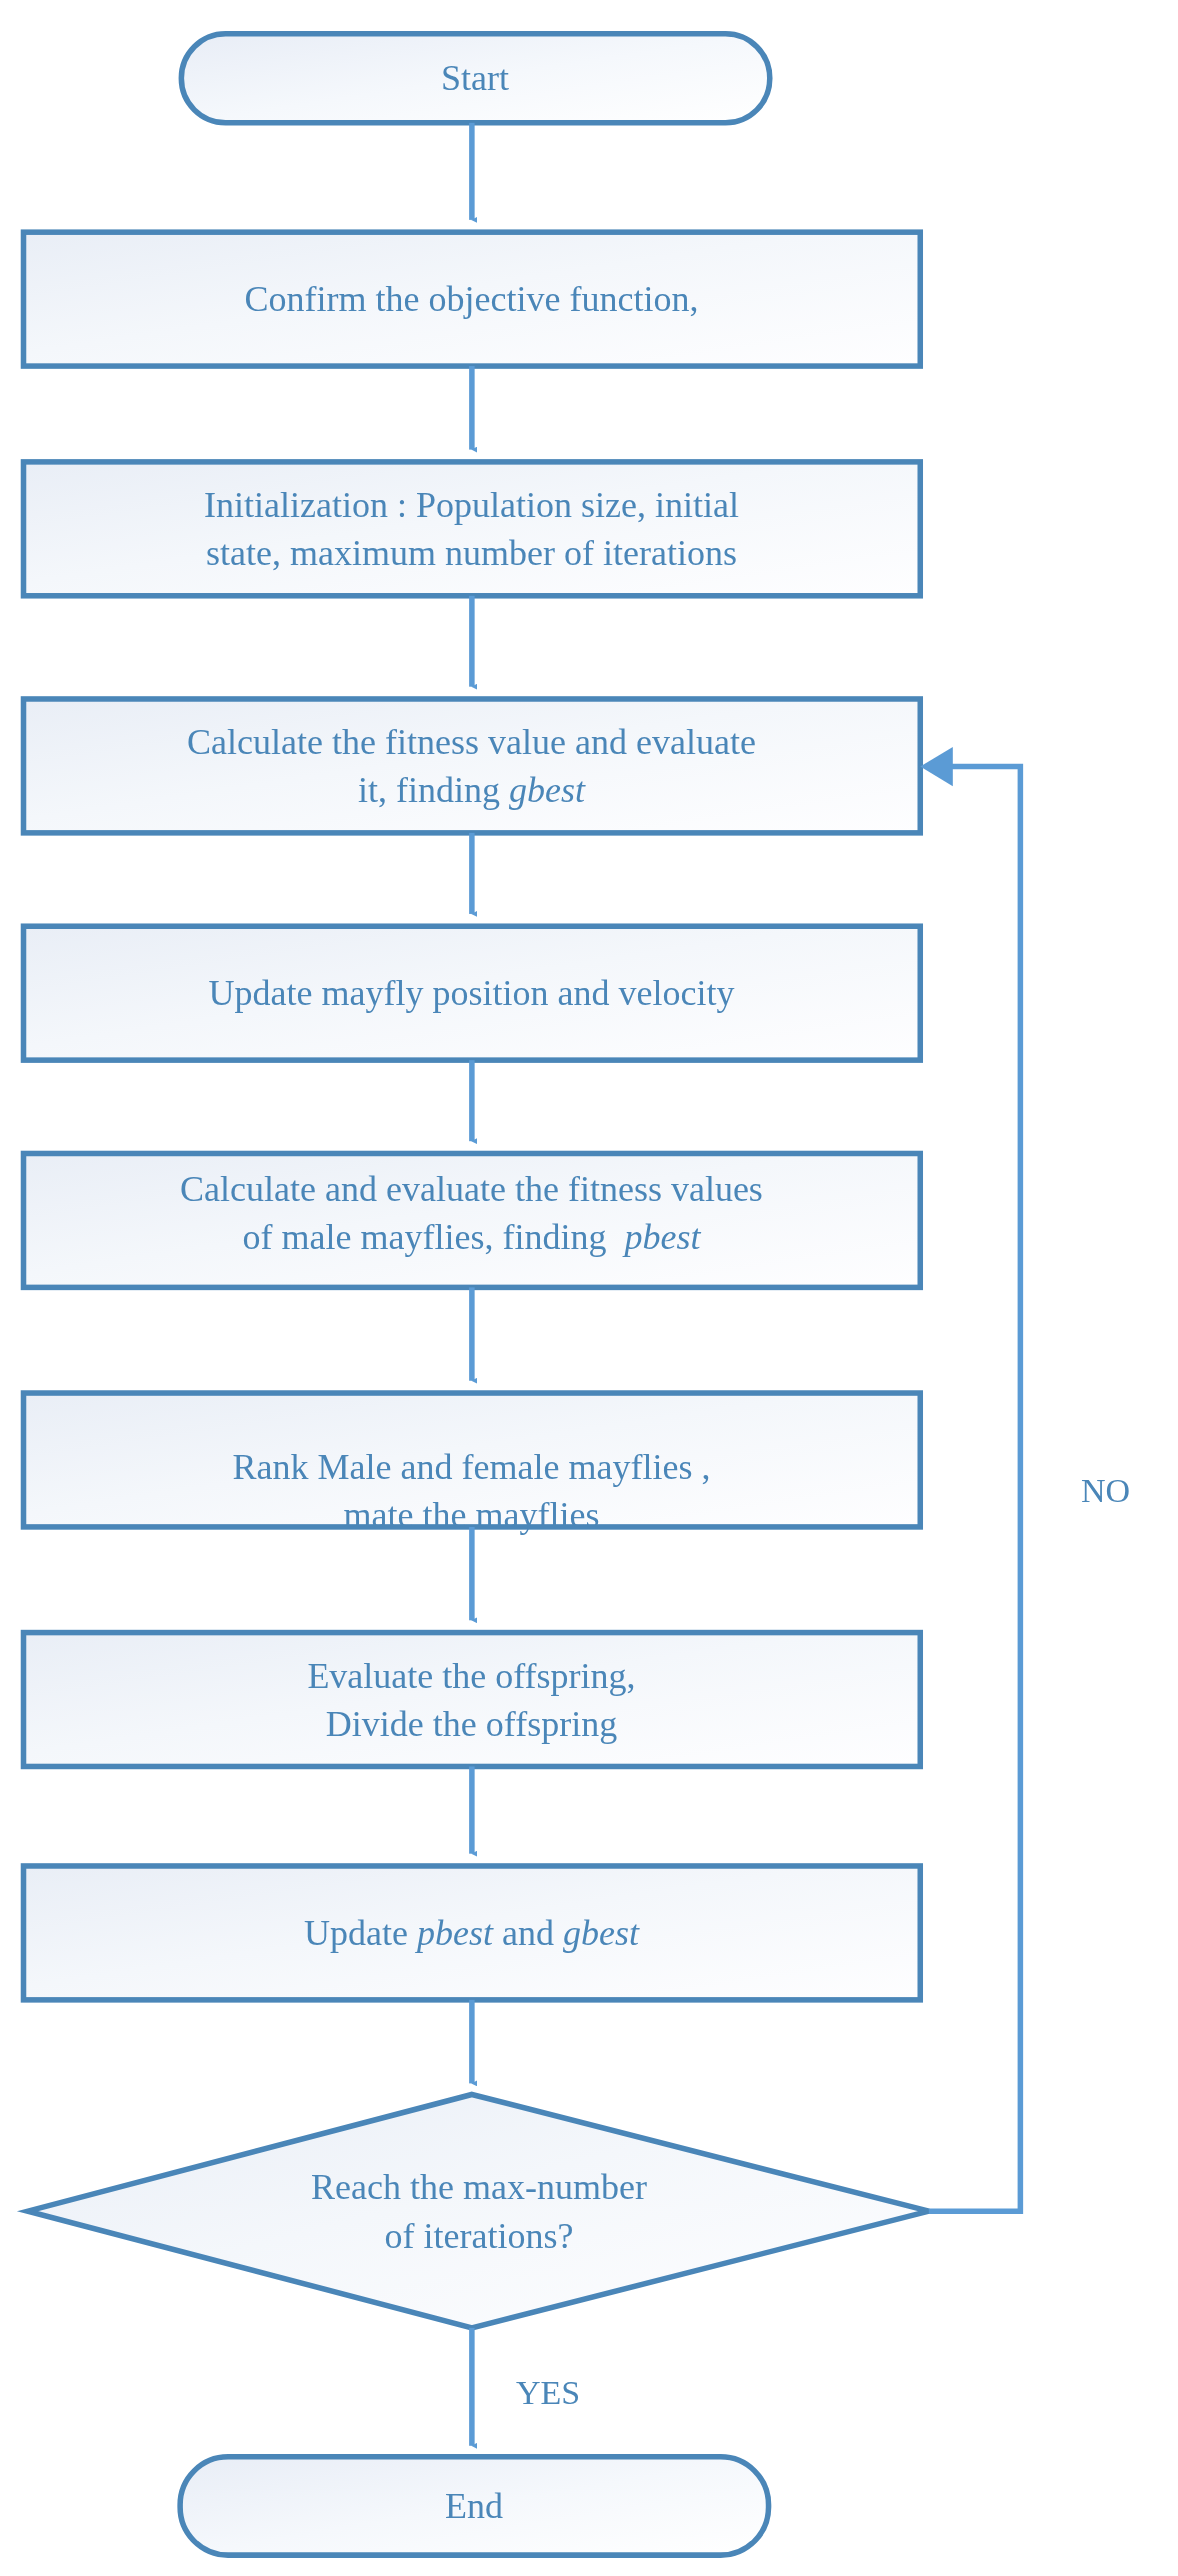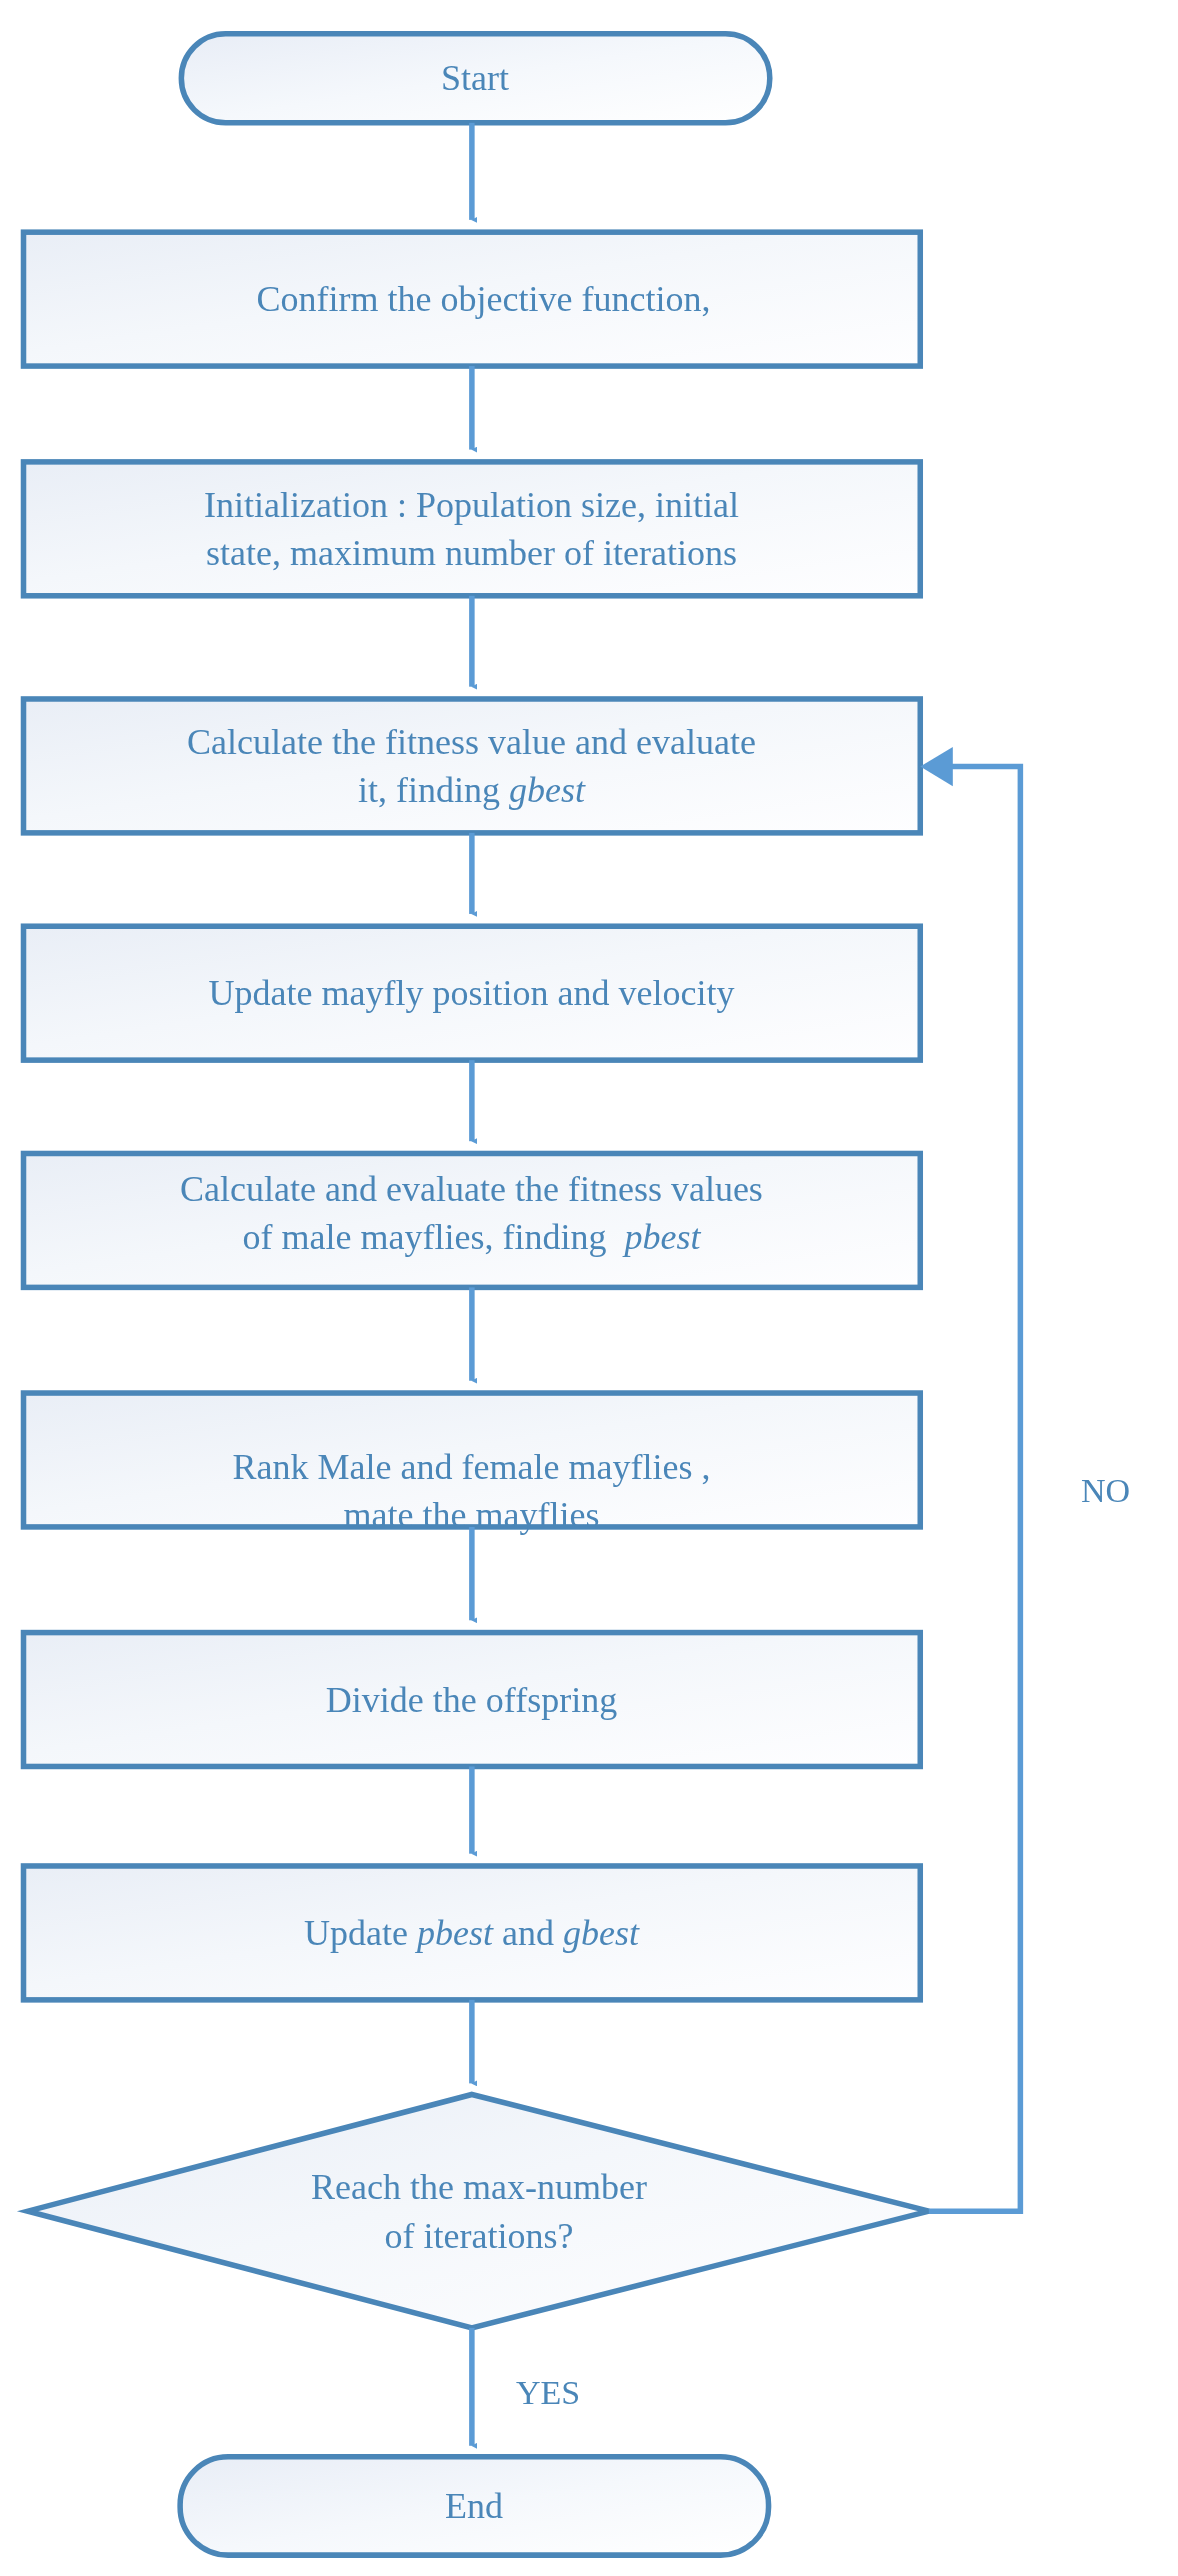--- a/index.html
+++ b/index.html
@@ -66,21 +66,21 @@
 
     <path d="M1512,3600 L1661,3600 L1661,1248 L1545,1248"></path>
   </g>
   <polygon points="1498,1248 1551,1216 1551,1280" fill="#5b9bd5"></polygon>
 </svg>
 
 <div class="node-text terminal-text" style="left:181px;top:34px;width:588px;height:89px;">
   <span class="ln">Start</span>
 </div>
 
-<div class="node-text proc-text" style="left:35px;top:232px;width:897px;height:134px;gap:40px;">
+<div class="node-text proc-text" style="left:23px;top:232px;width:897px;height:134px;gap:40px;">
   <span class="ln">Confirm the objective function,</span>
 </div>
 
 <div class="node-text proc-text" style="left:23px;top:462px;width:897px;height:134px;">
   <span class="ln">Initialization : Population size, initial</span>
   <span class="ln">state, maximum number of iterations</span>
 </div>
 
 <div class="node-text proc-text" style="left:23px;top:699px;width:897px;height:134px;">
   <span class="ln">Calculate the fitness value and evaluate</span>
@@ -95,20 +95,21 @@
   <span class="ln">Calculate and evaluate the fitness values</span>
   <span class="ln"><span>of male mayflies, finding </span>&nbsp;<span class="it">pbest</span></span>
 </div>
 
 <div class="node-text proc-text" style="left:23px;top:1424px;width:897px;height:134px;text-align:right;">
   <span class="ln">Rank Male and female mayflies ,</span>
   <span class="ln">mate the mayflies</span>
 </div>
 
 <div class="node-text proc-text" style="left:23px;top:1633px;width:897px;height:134px;">
+  <span class="ln">Evaluate the offspring,</span>
   <span class="ln">Divide the offspring</span>
 </div>
 
 <div class="node-text proc-text" style="left:23px;top:1866px;width:897px;height:134px;">
   <span class="ln"><span>Update </span><span class="it">pbest</span><span> and </span><span class="it">gbest</span></span>
 </div>
 
 <div class="node-text dec-text" style="left:172px;top:2144px;width:614px;height:135px;">
   <span class="ln">Reach the max-number</span>
   <span class="ln">of iterations?</span>

